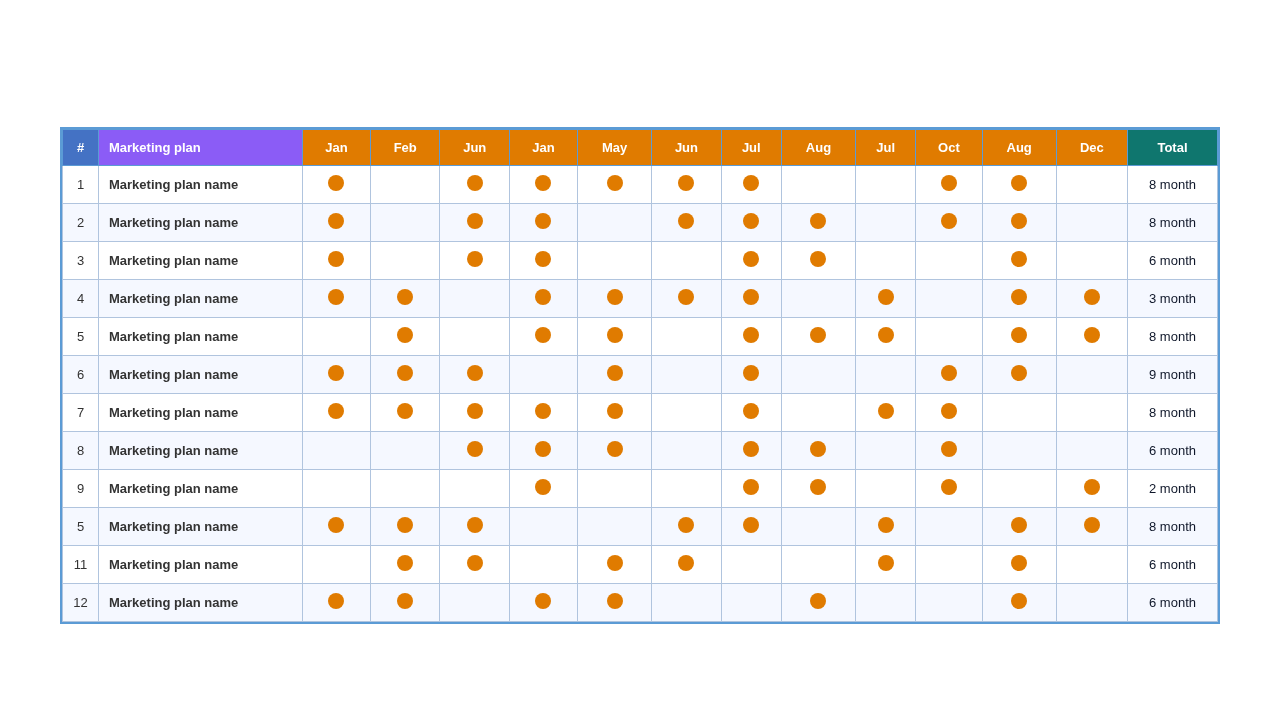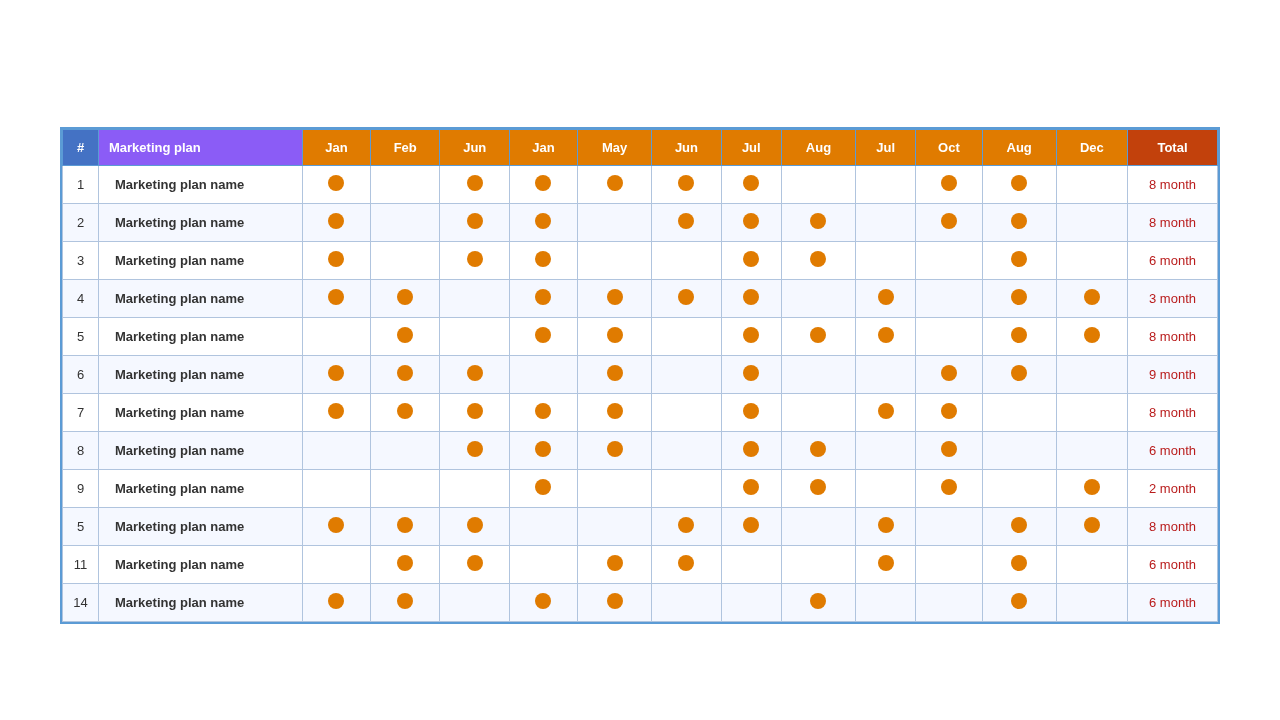--- a/index.html
+++ b/index.html
@@ -37,21 +37,21 @@
       font-weight: bold;
       font-size: 13px;
       text-align: center;
       padding: 10px 4px;
       border: 1px solid #5b9bd5;
     }
     thead tr th.month-col {
       background: #e07b00;
     }
     thead tr th.total-col {
-      background: #c2410c;
+      background: #0f766e;
     }
     thead tr th.num-col {
       background: #4472c4;
       width: 36px;
     }
     thead tr th.name-col {
       background: #8b5cf6;
       text-align: left;
       padding-left: 10px;
       width: 204px;
@@ -63,27 +63,27 @@
       font-size: 13px;
       color: #333;
       height: 38px;
     }
     tbody tr td.num-cell {
       font-weight: normal;
       color: #333;
     }
     tbody tr td.name-cell {
       text-align: left;
-      padding-left: 16px;
+      padding-left: 10px;
       font-weight: bold;
       color: #333;
     }
     tbody tr td.total-cell {
       font-weight: normal;
-      color: #b91c1c;
+      color: #0f172a;
     }
     tbody tr:nth-child(even) td {
       background: #f5f8ff;
     }
     tbody tr:nth-child(odd) td {
       background: #fff;
     }
     .dot {
       display: inline-block;
       width: 16px;
@@ -300,21 +300,21 @@
           <td><span class="dot"></span></td>
           <td></td>
           <td></td>
           <td><span class="dot"></span></td>
           <td></td>
           <td><span class="dot"></span></td>
           <td></td>
           <td class="total-cell">6 month</td>
         </tr>
         <tr>
-          <td class="num-cell">14</td>
+          <td class="num-cell">12</td>
           <td class="name-cell">Marketing plan name</td>
           <td><span class="dot"></span></td>
           <td><span class="dot"></span></td>
           <td></td>
           <td><span class="dot"></span></td>
           <td><span class="dot"></span></td>
           <td></td>
           <td></td>
           <td><span class="dot"></span></td>
           <td></td>

